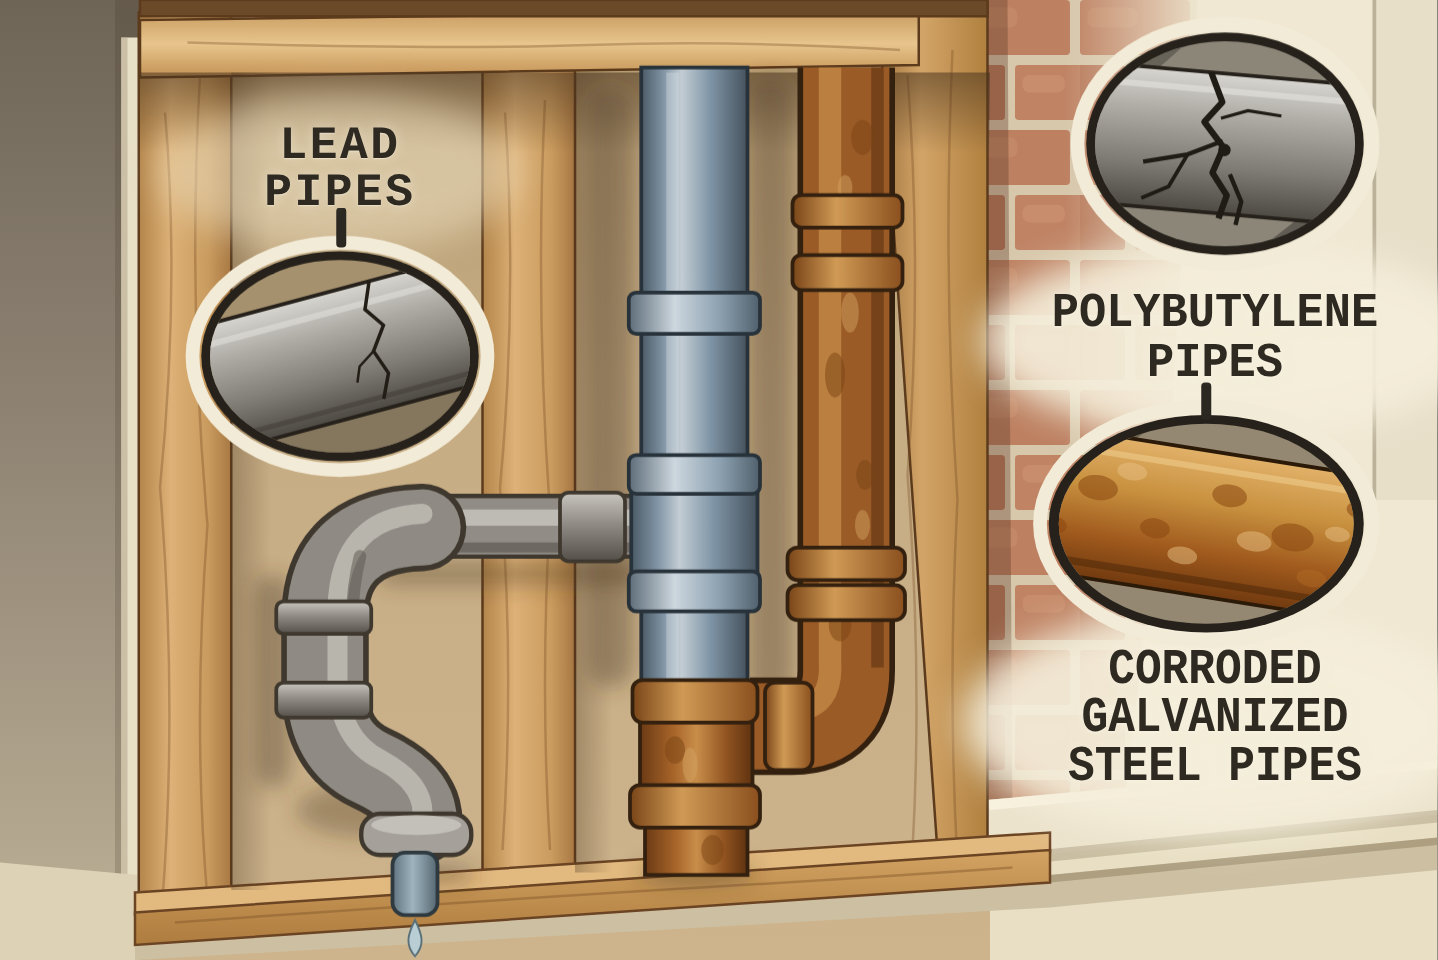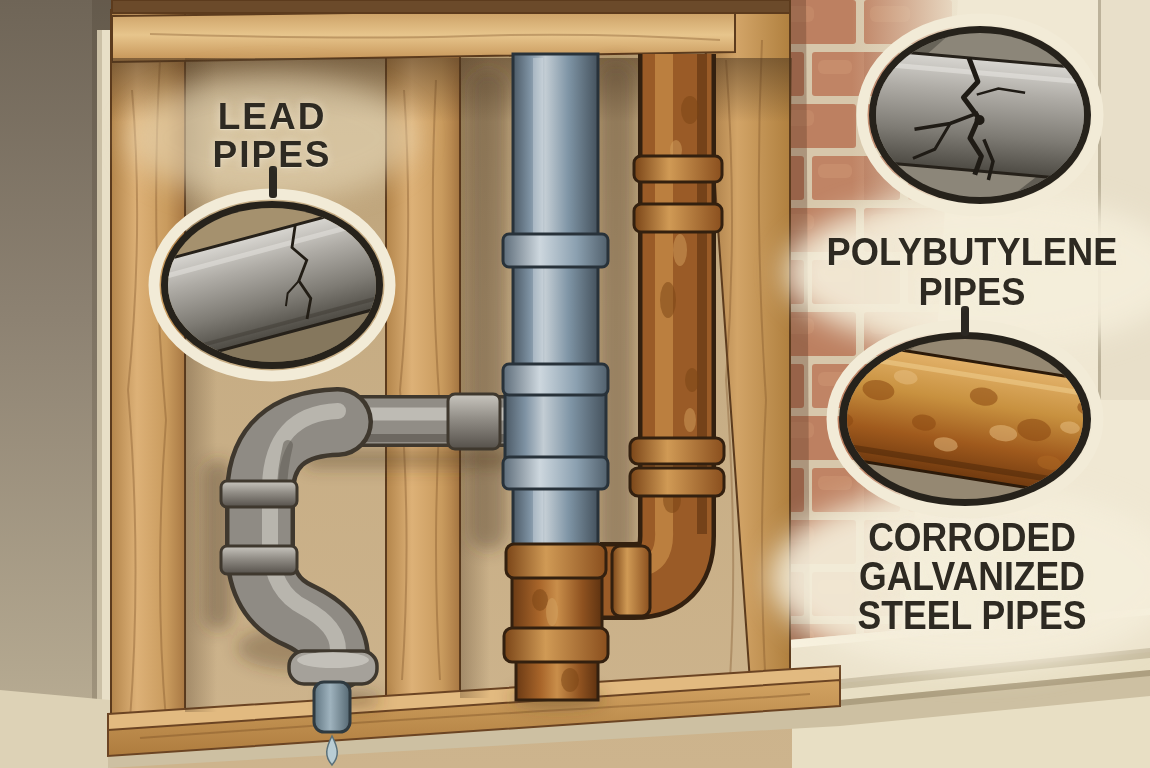--- a/index.html
+++ b/index.html
@@ -1,18 +1,18 @@
 <!DOCTYPE html>
 <html><head>
 <meta charset="utf-8">
 <style>
   html,body{margin:0;padding:0;background:#222;}
   #stage{
     position:relative;width:1150px;height:768px;overflow:hidden;
-    font-family:Liberation Sans, sans-serif;background:#f0e8d3;
+    font-family:Liberation Mono, monospace;background:#f0e8d3;
   }
   #scene{position:absolute;left:0;top:0;}
   .label{
     position:absolute;text-align:center;white-space:pre-line;
     font-weight:bold;color:#2e2a22;
     text-shadow:0 1px 1px rgba(248,242,226,.55),0 0 10px rgba(248,242,226,.55);
     pointer-events:none;
   }
   #lead-label{left:122px;top:98px;width:300px;font-size:37px;line-height:1.04;letter-spacing:2px;}
   #poly-label{left:772px;top:232px;width:400px;font-size:39px;line-height:1.02;transform:scaleX(.93);}

